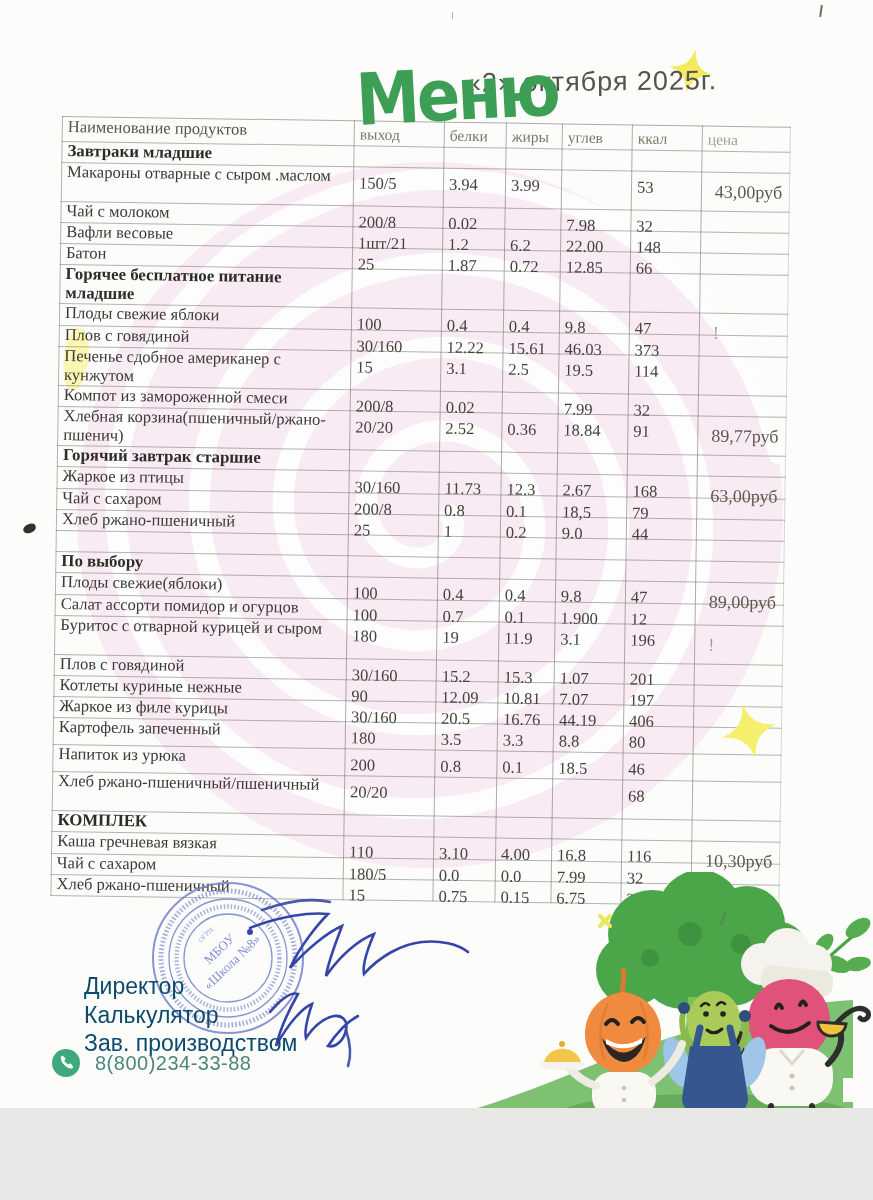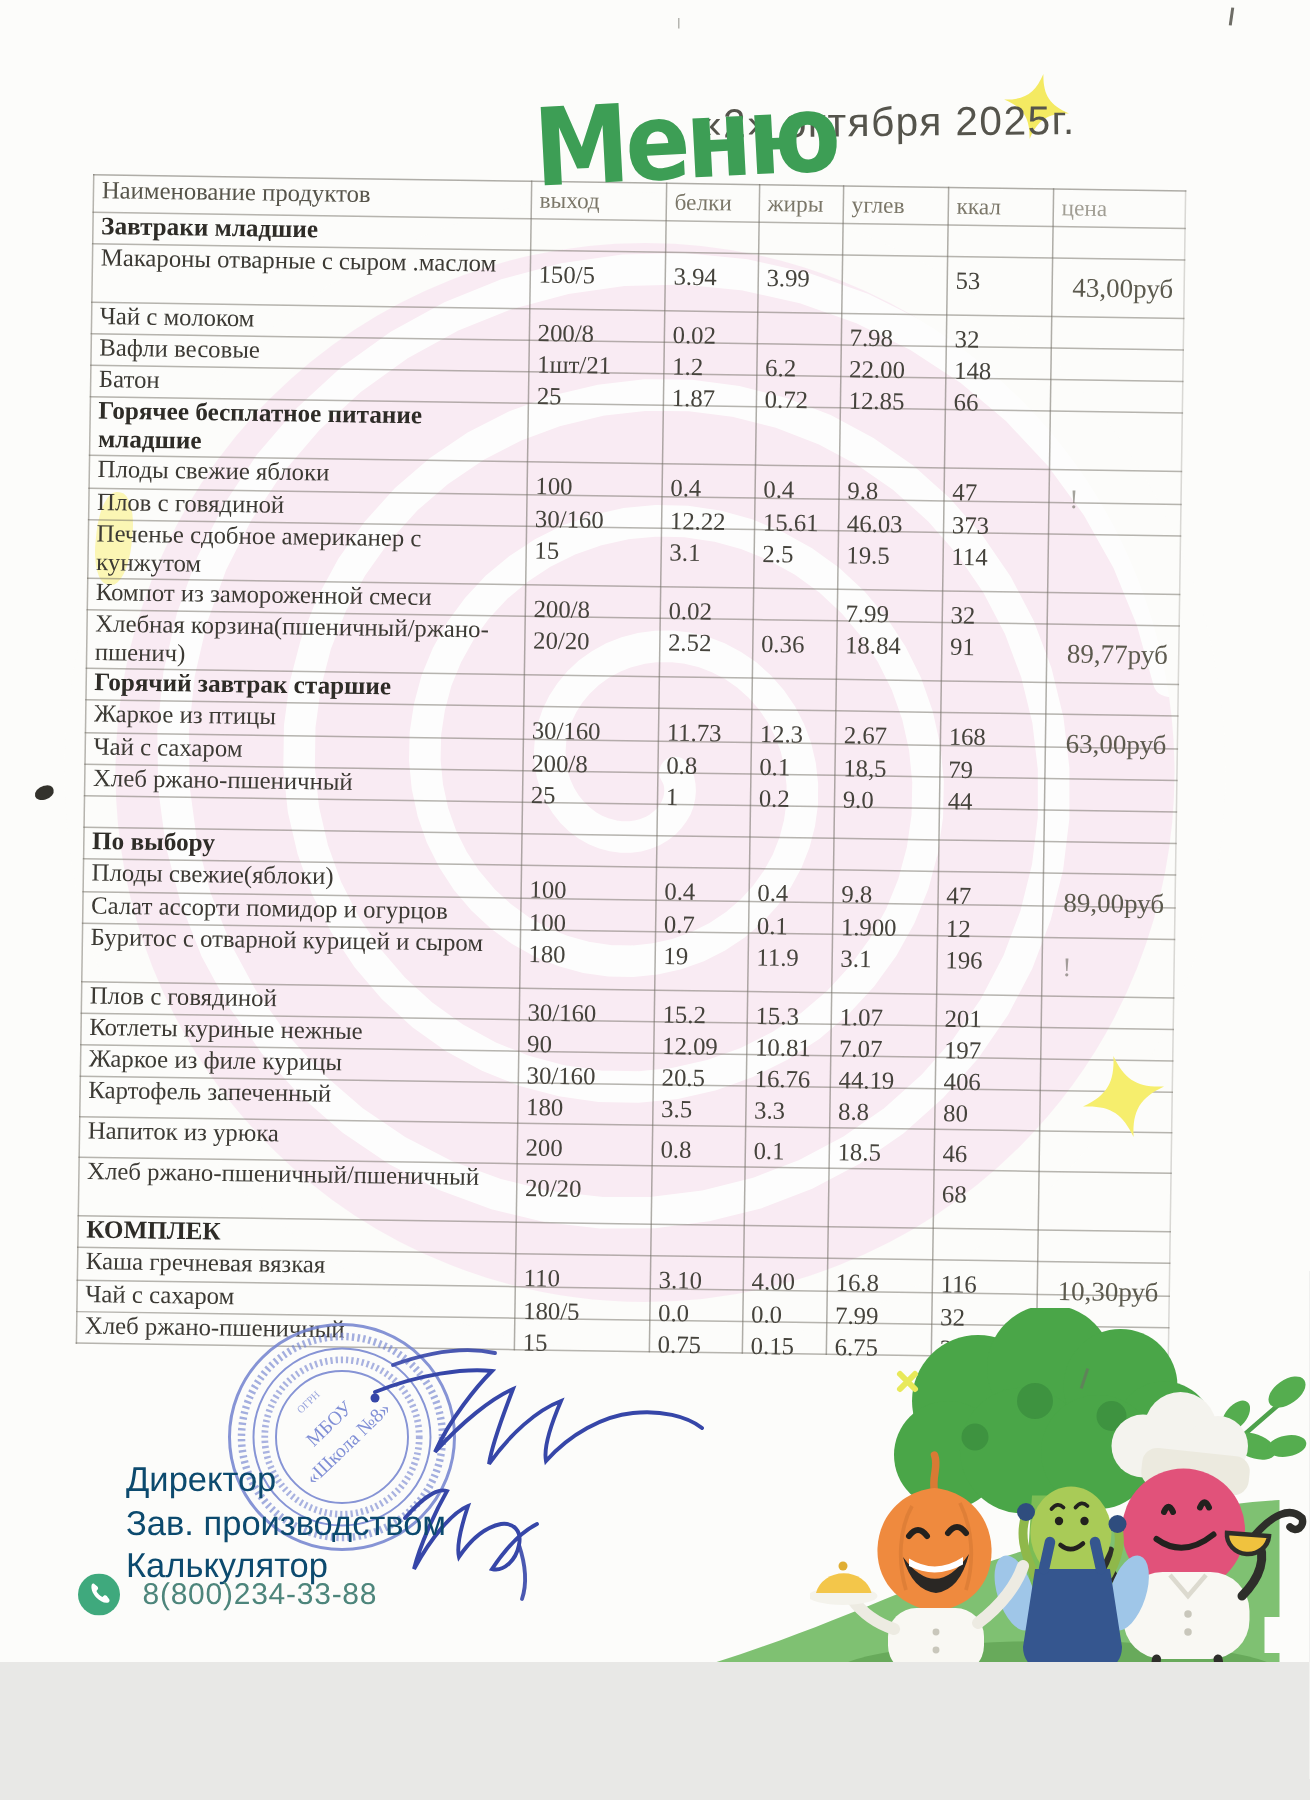--- a/index.html
+++ b/index.html
@@ -499,22 +499,22 @@
       <path d="M100,48 C130,36 160,32 178,34 C168,44 150,66 140,88 C158,68 178,52 192,46 C186,62 178,82 176,96 C190,76 208,60 224,54 C218,68 212,84 214,94 C230,76 252,64 272,62 C290,60 308,64 318,72"></path>
       <path d="M112,30 C140,20 162,18 180,22" opacity=".9"></path>
       <circle cx="100" cy="52" r="3" fill="#3646a8" stroke="none"></circle>
       <path d="M120,132 C132,118 142,112 148,114 C140,128 130,150 126,166 C138,144 152,128 162,124 C158,136 154,150 156,158 C164,146 174,138 184,136 C192,135 198,140 196,150 C194,160 186,168 178,166 C186,154 196,142 208,136"></path>
       <path d="M196,150 C200,162 202,174 198,186" opacity=".9"></path>
     </g>
   </svg>
 
   <div class="roles">
     <div>Директор</div>
+    <div>Калькулятор</div>
     <div>Зав. производством</div>
-    <div>Калькулятор</div>
   </div>
 
   <div class="contact phone-row">
     <svg width="28" height="28" viewBox="0 0 28 28">
       <circle cx="14" cy="14" r="14" fill="#3fa97d"></circle>
       <path d="M9.2,7.4 C8.4,9.6 9.4,13 12,15.8 C14.6,18.6 18,20 20.2,19.3 C21,19 21.3,18 20.8,17.2 L19.2,15 C18.7,14.4 17.8,14.3 17.2,14.8 L16.3,15.6 C14.9,15.1 12.8,13 12.3,11.6 L13.1,10.7 C13.6,10.1 13.5,9.2 12.9,8.7 L10.9,7 C10.2,6.5 9.5,6.7 9.2,7.4 Z" fill="#ffffff"></path>
     </svg>
     <span class="txt">8(800)234-33-88</span>
   </div>
 

